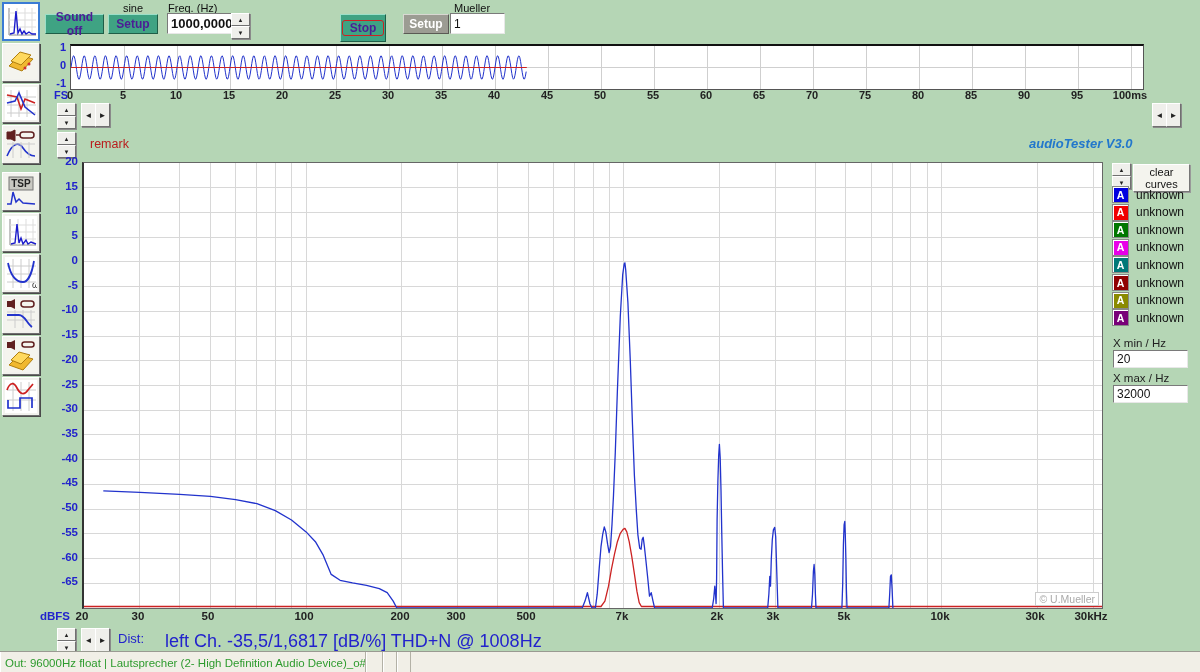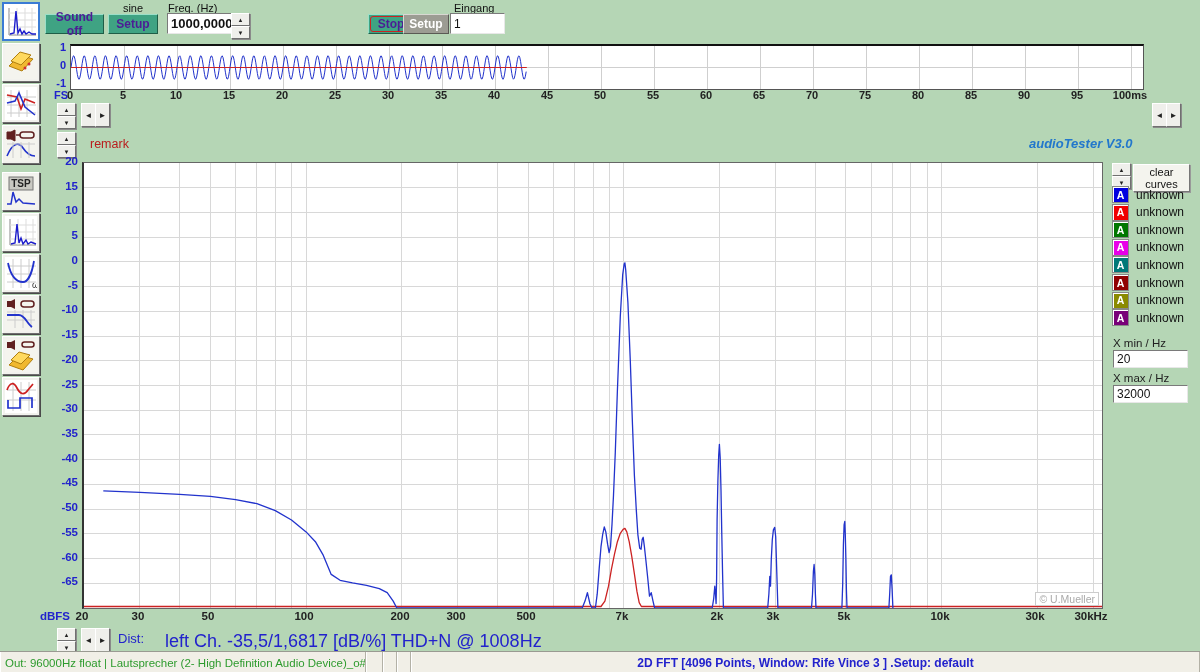--- a/index.html
+++ b/index.html
@@ -140,25 +140,25 @@
 
   <div class="abs lbl" style="left:108px;top:2px;width:50px;text-align:center">sine</div>
   <button class="abs btn-green" style="left:45px;top:14px;width:59px;height:20px">Sound off</button>
   <button class="abs btn-green" style="left:108px;top:14px;width:50px;height:20px">Setup</button>
   <div class="abs lbl" style="left:168px;top:2px">Freq. (Hz)</div>
   <input class="tinput" style="left: 167px; top: 13px; width: 60px; height: 19px; font-size: 13px; font-weight: bold;" value="1000,0000">
   <div class="abs vspin" style="left:231px;top:13px">
     <b>▲</b>
       <b>▼</b>
   </div>
-  <button class="abs btn-green" style="left:368px;top:14px;width:46px;height:20px">
+  <button class="abs btn-green" style="left:340px;top:14px;width:46px;height:28px">
       <span class="stop-inner">Stop</span>
     </button>
   <button class="abs btn-gray" style="left:403px;top:14px;width:46px;height:20px">Setup</button>
-  <div class="abs lbl" style="left:454px;top:2px">Eingang</div>
+  <div class="abs lbl" style="left:454px;top:2px">Mueller</div>
   <input class="tinput" style="left: 450px; top: 13px; width: 50px; height: 19px; font-size: 12px;" value="1">
 
   <div class="abs" style="left:44px;top:41px;width:22px;height:48px;display:flex;flex-direction:column;
        justify-content:space-between;text-align:right;font-size:11px;font-weight:bold;color:#2222cc" id="wave-ylabels">
       <div>1</div>
       <div>0</div>
       <div>-1</div>
     </div>
   <div class="abs" style="left:70px;top:44px;width:1072px;height:43px;background:#fff;
        border:1px solid #555;border-top:2px solid #111">
@@ -317,21 +317,20 @@
   <div class="abs hbtn" style="left:81px;top:628px">◄</div>
   <div class="abs hbtn" style="left:95px;top:628px">►</div>
   <div class="abs" style="left:118px;top:631px;font-size:13px;color:#2222cc">Dist:</div>
   <div class="abs" style="left:165px;top:631px;font-size:18px;color:#2222cc;white-space:nowrap">left Ch. -35,5/1,6817 [dB/%] THD+N  @ 1008Hz</div>
 
   <div id="statusbar">
     <div class="scell" style="width:360px;padding-left:4px">Out: 96000Hz float  | Lautsprecher (2- High Definition Audio Device)_o#0</div>
     <div class="scell" style="width:15px"></div>
     <div class="scell" style="width:12px"></div>
     <div class="scell" style="width:12px"></div>
-    <div class="scell" style="flex:1;justify-content:center;color:#2222cc;font-weight:bold;font-size:12px">2D FFT [4096 Points, Window: Rife Vince 3 ]  .Setup:  default</div>
   </div>
 
 <div class="ytick" style="left:40px;top:155px">20</div>
     <div class="ytick" style="left:40px;top:180px">15</div>
     <div class="ytick" style="left:40px;top:204px">10</div>
     <div class="ytick" style="left:40px;top:229px">5</div>
     <div class="ytick" style="left:40px;top:254px">0</div>
     <div class="ytick" style="left:40px;top:279px">-5</div>
     <div class="ytick" style="left:40px;top:303px">-10</div>
     <div class="ytick" style="left:40px;top:328px">-15</div>

